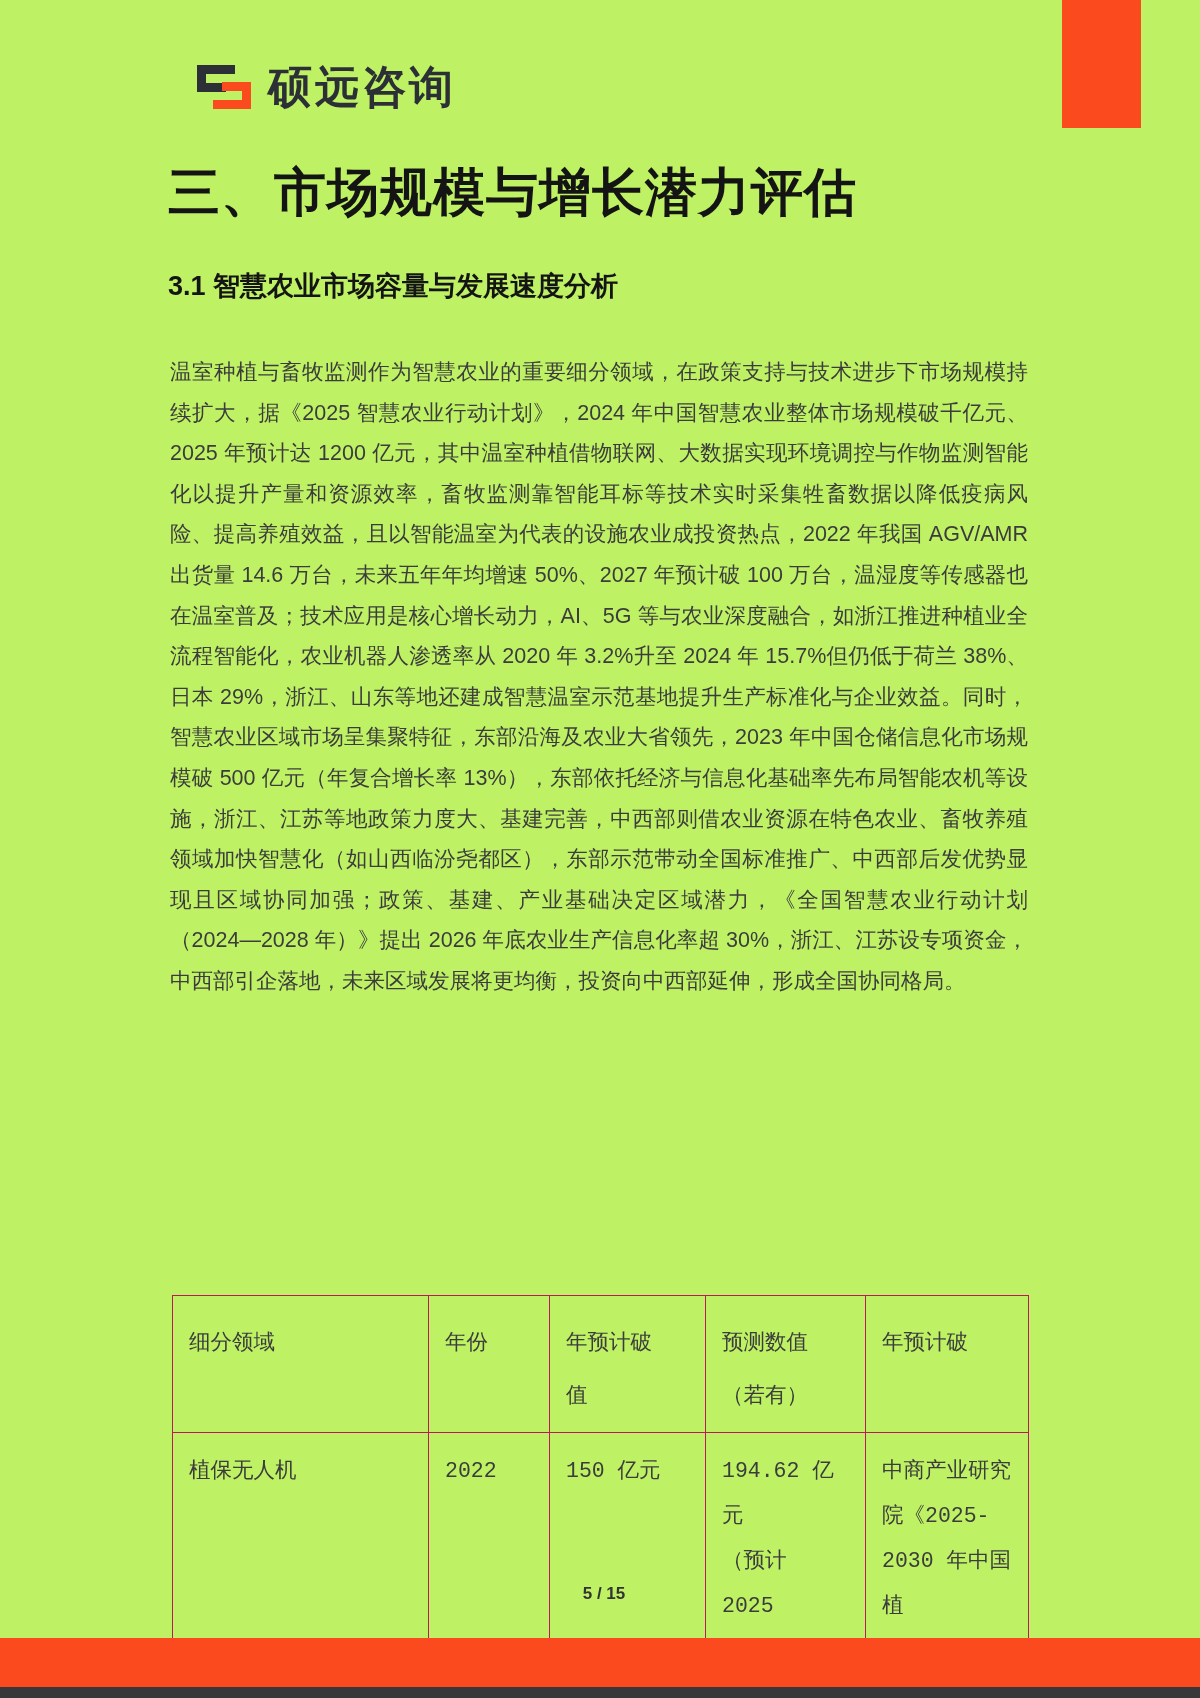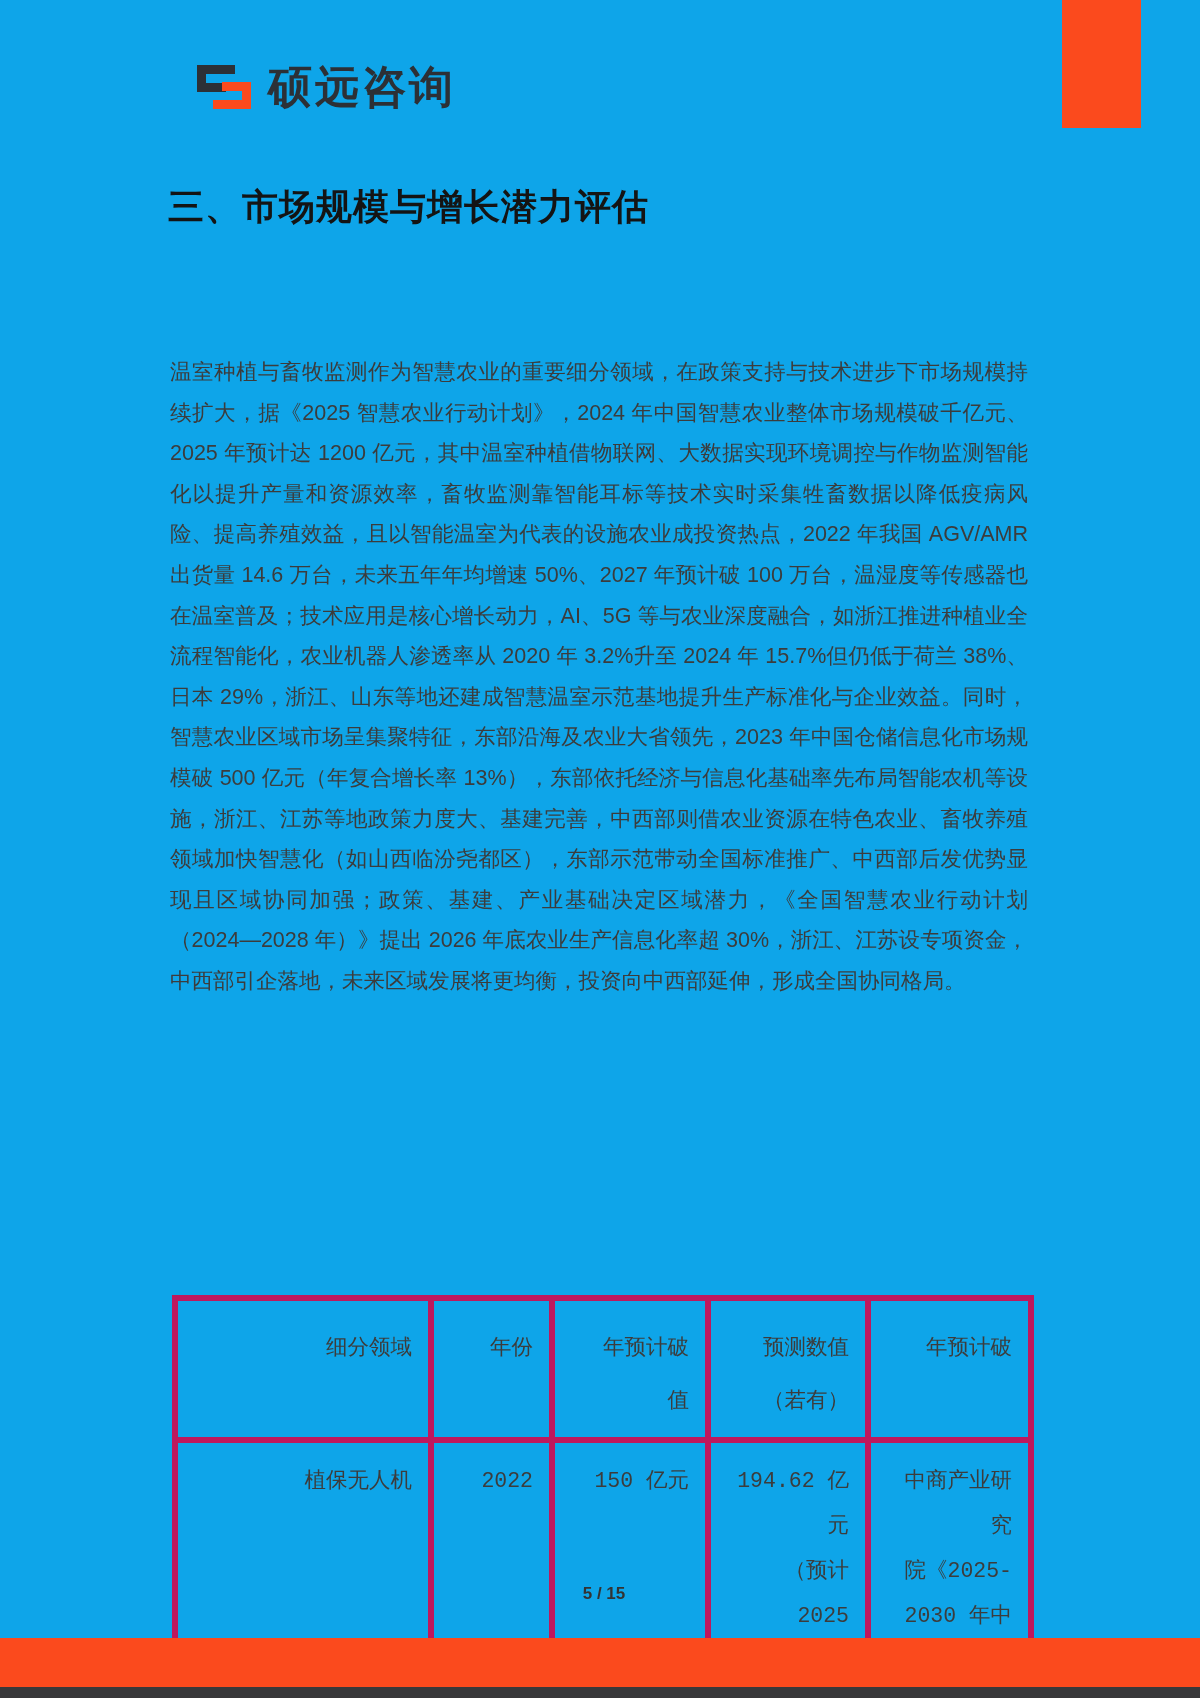--- a/index.html
+++ b/index.html
@@ -1,54 +1,54 @@
 <!DOCTYPE html>
 <html><head>
 <meta charset="utf-8">
 <style>
   * { margin:0; padding:0; box-sizing:border-box; }
   html,body { background:#ffffff; }
   .page {
     position:relative;
     width:1200px; height:1698px;
-    background:#0ea5e9;
+    background:#bef264;
     overflow:hidden;
     font-family:"Liberation Sans", sans-serif;
     color:#3c3c3c;
   }
 
   
   .brand { position:absolute; left:196px; top:62px; display:flex; align-items:center; gap:16px; }
   .brand-icon { width:56px; height:50px; flex:0 0 auto; }
   .brand-text { font-size:44px; font-weight:700; color:#2c3036; letter-spacing:3px; line-height:1; }
 
   .corner-block { position:absolute; left:1062px; top:0; width:79px; height:128px; background:#fb4a1d; }
 
   
-  .h1 { position:absolute; left:168px; top:158px; font-size:36px; font-weight:800; color:#141414; letter-spacing:1px;margin-top:25px; }
+  .h1 { position:absolute; left:168px; top:158px; font-size:52px; font-weight:800; color:#141414; letter-spacing:1px; }
   .h2 { position:absolute; left:168px; top:268px; font-size:27px; font-weight:700; color:#141414; }
 
   
   .body-text {
     position:absolute; left:170px; top:352px; width:858px;
     font-size:21.5px; line-height:40.6px;
     text-align:justify;
     color:#3c3c3c;
   }
 
   
   .data-table {
     position:absolute; left:172px; top:1295px; width:856px;
     border-collapse:collapse; table-layout:fixed;
     font-size:21.5px; color:#3c3c3c;
   }
   .data-table th, .data-table td {
-    border:6px solid #be185d;
+    border:1px solid #be185d;
     vertical-align:top;
-    text-align:right;
+    text-align:left;
     font-weight:400;
     white-space:pre-line;
     padding:20px 16px 10px 16px;
   }
   .data-table th { line-height:53px; height:126px; }
   .data-table td { line-height:45px; padding-top:16px;font-family:Liberation Mono, monospace; }
   .col1{width:256px;} .col2{width:121px;} .col3{width:156px;} .col4{width:160px;} .col5{width:163px;}
 
   
   .page-num {
@@ -67,20 +67,21 @@
     <svg class="brand-icon" viewBox="0 0 56 46" aria-hidden="true">
       <path d="M1,1 h38 v9 h-29 v9 h20 v9 h-29 z" fill="#2c3036"></path>
       <path d="M55,45 h-38 v-9 h29 v-9 h-20 v-9 h29 z" fill="#fb4a1d"></path>
     </svg>
     <span class="brand-text">硕远咨询</span>
   </div>
 
   <div class="corner-block"></div>
 
   <div class="h1">三、市场规模与增长潜力评估</div>
+  <div class="h2">3.1 智慧农业市场容量与发展速度分析</div>
 
   <div class="body-text">温室种植与畜牧监测作为智慧农业的重要细分领域，在政策支持与技术进步下市场规模持续扩大，据《2025 智慧农业行动计划》，2024 年中国智慧农业整体市场规模破千亿元、2025 年预计达 1200 亿元，其中温室种植借物联网、大数据实现环境调控与作物监测智能化以提升产量和资源效率，畜牧监测靠智能耳标等技术实时采集牲畜数据以降低疫病风险、提高养殖效益，且以智能温室为代表的设施农业成投资热点，2022 年我国 AGV/AMR 出货量 14.6 万台，未来五年年均增速 50%、2027 年预计破 100 万台，温湿度等传感器也在温室普及；技术应用是核心增长动力，AI、5G 等与农业深度融合，如浙江推进种植业全流程智能化，农业机器人渗透率从 2020 年 3.2%升至 2024 年 15.7%但仍低于荷兰 38%、日本 29%，浙江、山东等地还建成智慧温室示范基地提升生产标准化与企业效益。同时，智慧农业区域市场呈集聚特征，东部沿海及农业大省领先，2023 年中国仓储信息化市场规模破 500 亿元（年复合增长率 13%），东部依托经济与信息化基础率先布局智能农机等设施，浙江、江苏等地政策力度大、基建完善，中西部则借农业资源在特色农业、畜牧养殖领域加快智慧化（如山西临汾尧都区），东部示范带动全国标准推广、中西部后发优势显现且区域协同加强；政策、基建、产业基础决定区域潜力，《全国智慧农业行动计划（2024—2028 年）》提出 2026 年底农业生产信息化率超 30%，浙江、江苏设专项资金，中西部引企落地，未来区域发展将更均衡，投资向中西部延伸，形成全国协同格局。</div>
 
   <table class="data-table">
     <colgroup>
       <col class="col1">
         <col class="col2">
         <col class="col3">
         <col class="col4">
         <col class="col5">

